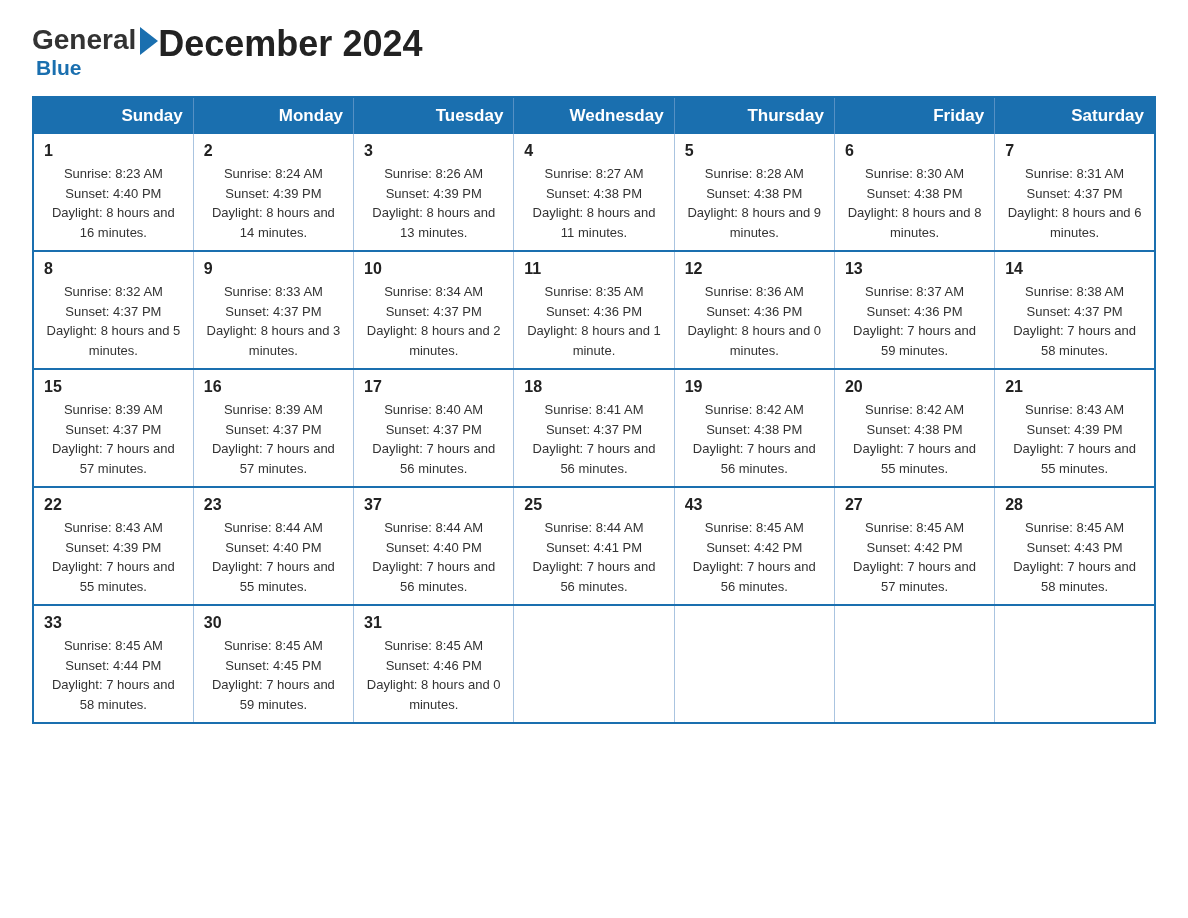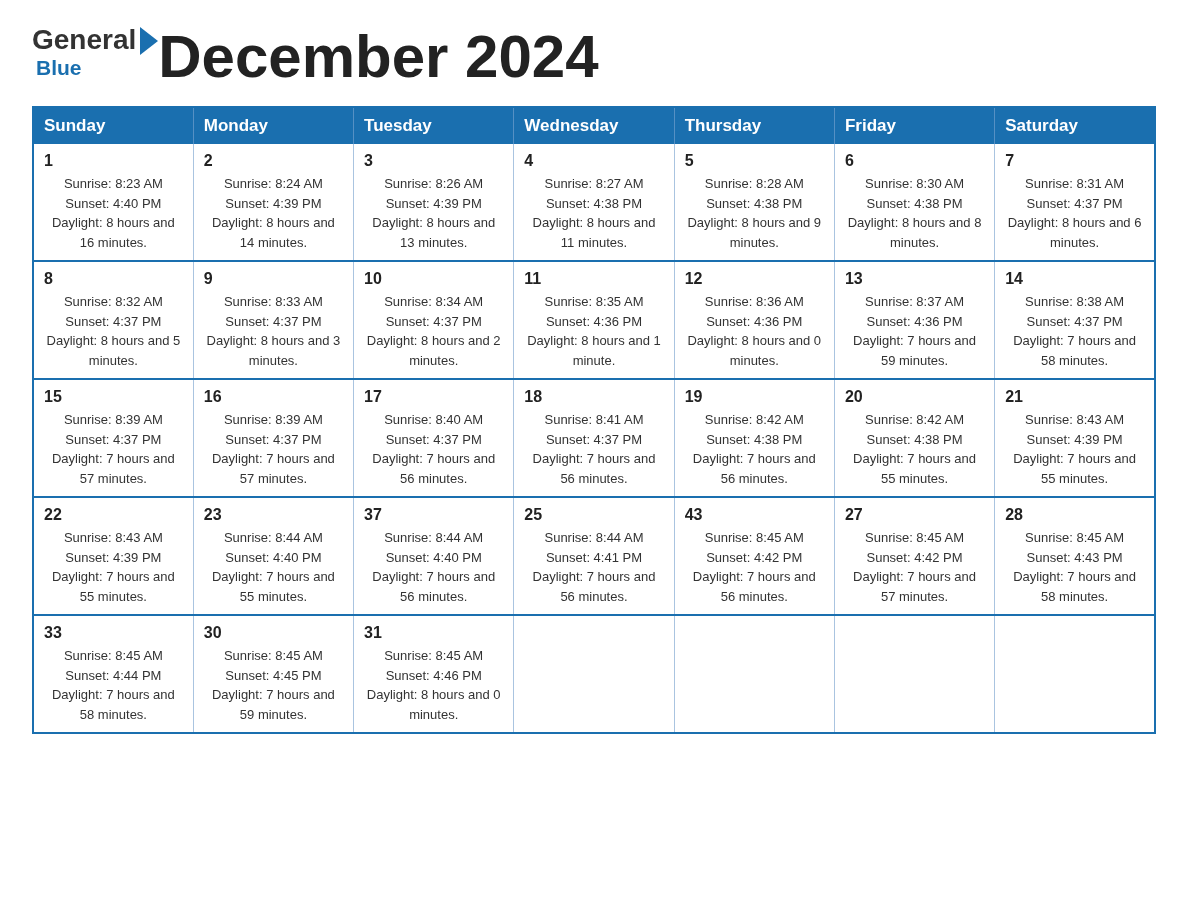--- a/index.html
+++ b/index.html
@@ -42,42 +42,42 @@
     .logo-blue {
       font-size: 21px;
       font-weight: bold;
       color: #1a6faf;
       margin-left: 4px;
     }
     .title-section {
       text-align: right;
     }
     .calendar-title {
-      font-size: 60px;
+      font-size: 36px;
       font-weight: bold;
       color: #222;
       line-height: 1.1;
     }
     .calendar-subtitle {
       font-size: 22px;
       color: #444;
       margin-top: 4px;
     }
     .calendar {
       width: 100%;
       border-collapse: collapse;
       border: 2px solid #1a6faf;
     }
     .calendar th {
       background-color: #1a6faf;
       color: #fff;
       font-size: 17px;
       font-weight: bold;
       padding: 8px 10px;
-      text-align: left;
+      text-align: right;
       border-right: 1px solid #5590c4;
     }
     .calendar th:last-child { border-right: none; }
     .calendar td {
       vertical-align: top;
       padding: 8px 10px;
       border-right: 1px solid #aac4e0;
       border-bottom: 2px solid #1a6faf;
       font-size: 13.5px;
       color: #333;

